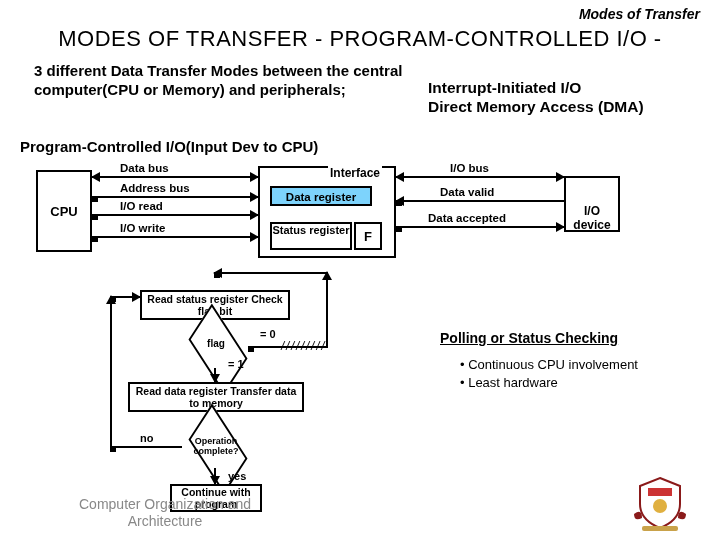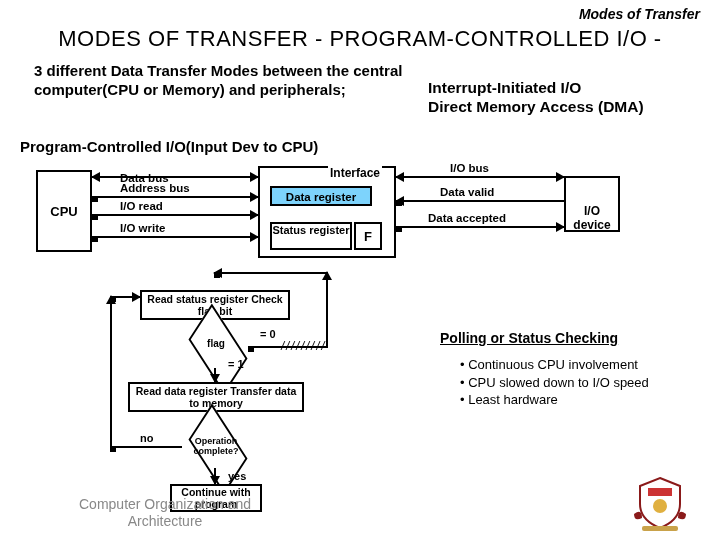--- a/index.html
+++ b/index.html
@@ -273,21 +273,21 @@
 
 <div class="cpu-box">CPU</div>
 <div class="interface-box"></div>
 <div class="interface-label">Interface</div>
 <div class="data-reg">Data register</div>
 <div class="status-reg">Status register</div>
 <div class="f-box">F</div>
 <div class="io-box"><span>I/O device</span></div>
 
 <div class="arrow right left" style="top:176px;left:92px;width:166px"></div>
-<div class="bus-label" style="top:172px;left:120px">Data bus</div>
+<div class="bus-label" style="top:162px;left:120px">Data bus</div>
 
 <div class="arrow right" style="top:196px;left:92px;width:166px"></div>
 <div class="bus-label" style="top:182px;left:120px">Address bus</div>
 
 <div class="arrow right" style="top:214px;left:92px;width:166px"></div>
 <div class="bus-label" style="top:200px;left:120px">I/O read</div>
 
 <div class="arrow right" style="top:236px;left:92px;width:166px"></div>
 <div class="bus-label" style="top:222px;left:120px">I/O write</div>
 
@@ -328,21 +328,20 @@
 <div class="varrow up" style="top:296px;left:110px;height:152px"></div>
 <div class="arrow right" style="top:296px;left:110px;width:30px"></div>
 
 <div class="small-label" style="top:470px;left:228px">yes</div>
 <div class="varrow down" style="top:468px;left:214px;height:16px"></div>
 <div class="fc-box" style="top:484px;left:170px;width:92px;height:28px">Continue with program</div>
 
 <div class="polling-title" style="top:330px;left:440px">Polling or Status Checking</div>
 <div class="bullets" style="top:356px;left:460px">
   <div>• Continuous CPU involvement</div>
-  <div>• CPU slowed down to I/O speed</div>
   <div>• Least hardware</div>
 </div>
 
 <div class="footer">Computer Organization and Architecture</div>
 
 <svg class="crest" viewBox="0 0 64 58">
   <path d="M32 4 L52 12 L52 30 Q52 46 32 54 Q12 46 12 30 L12 12 Z" fill="#fff" stroke="#8a1a1a" stroke-width="2"></path>
   <path d="M20 14 h24 v8 h-24z" fill="#c33"></path>
   <circle cx="32" cy="32" r="7" fill="#e0b040"></circle>
   <path d="M6 40 Q14 34 14 44 Q6 48 6 40" fill="#8a1a1a"></path>

